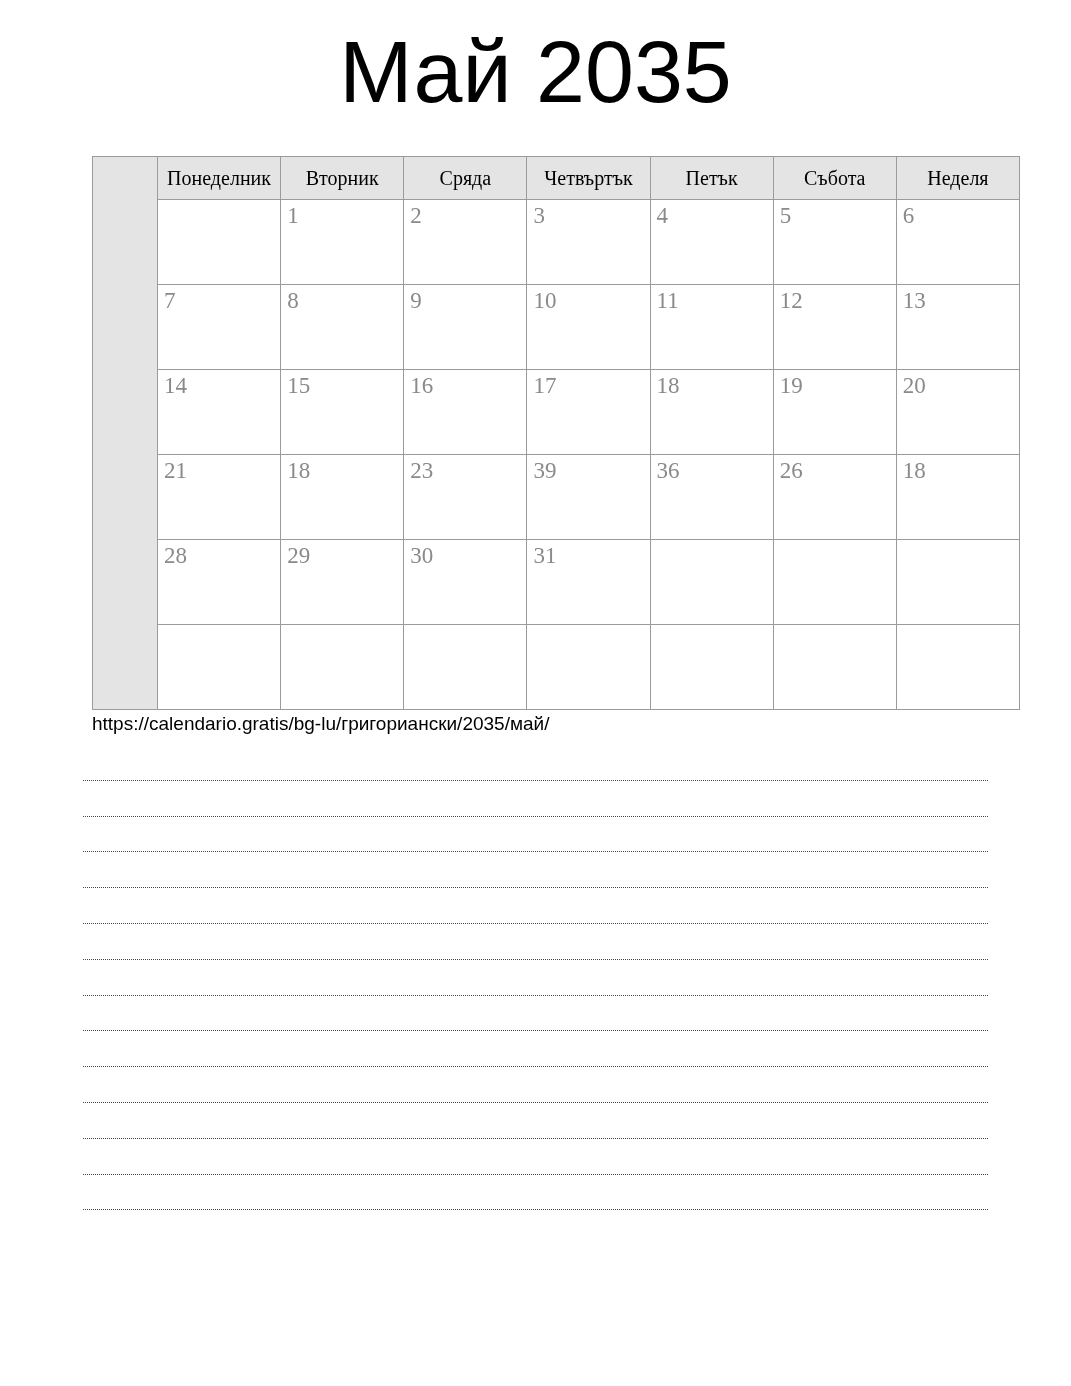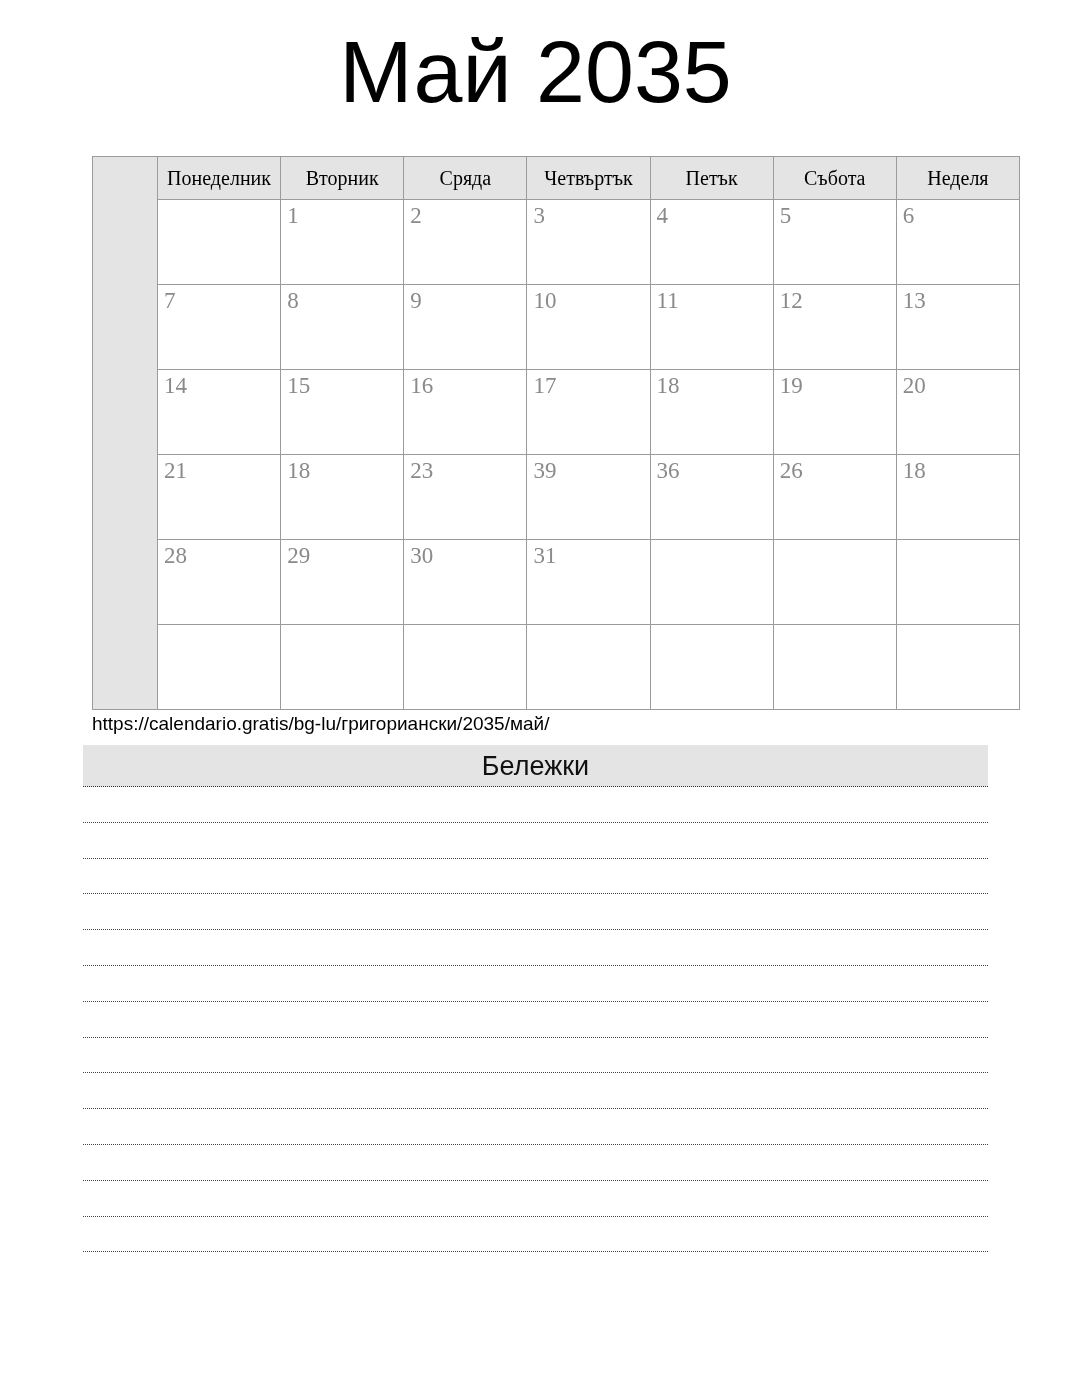--- a/index.html
+++ b/index.html
@@ -167,21 +167,20 @@
         <td class="day"></td>
         <td class="day"></td>
         <td class="day"></td>
       </tr>
     </tbody>
 </table>
 
 <div class="source-url">https://calendario.gratis/bg-lu/григориански/2035/май/</div>
 
 <div class="notes">
-  <div class="notes-band">Бележки</div>
   <div id="note-lines">
       <div class="note-line"></div>
       <div class="note-line"></div>
       <div class="note-line"></div>
       <div class="note-line"></div>
       <div class="note-line"></div>
       <div class="note-line"></div>
       <div class="note-line"></div>
       <div class="note-line"></div>
       <div class="note-line"></div>

